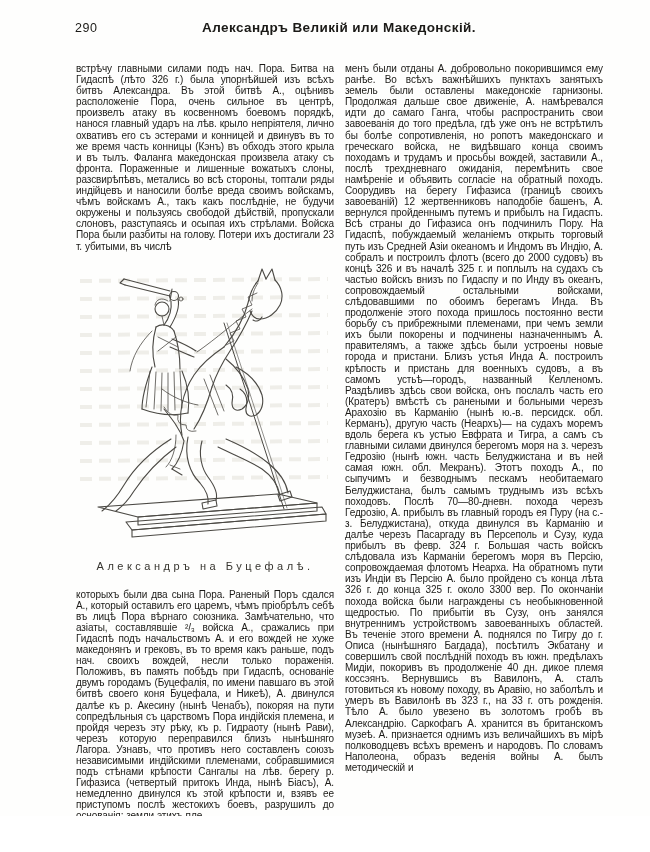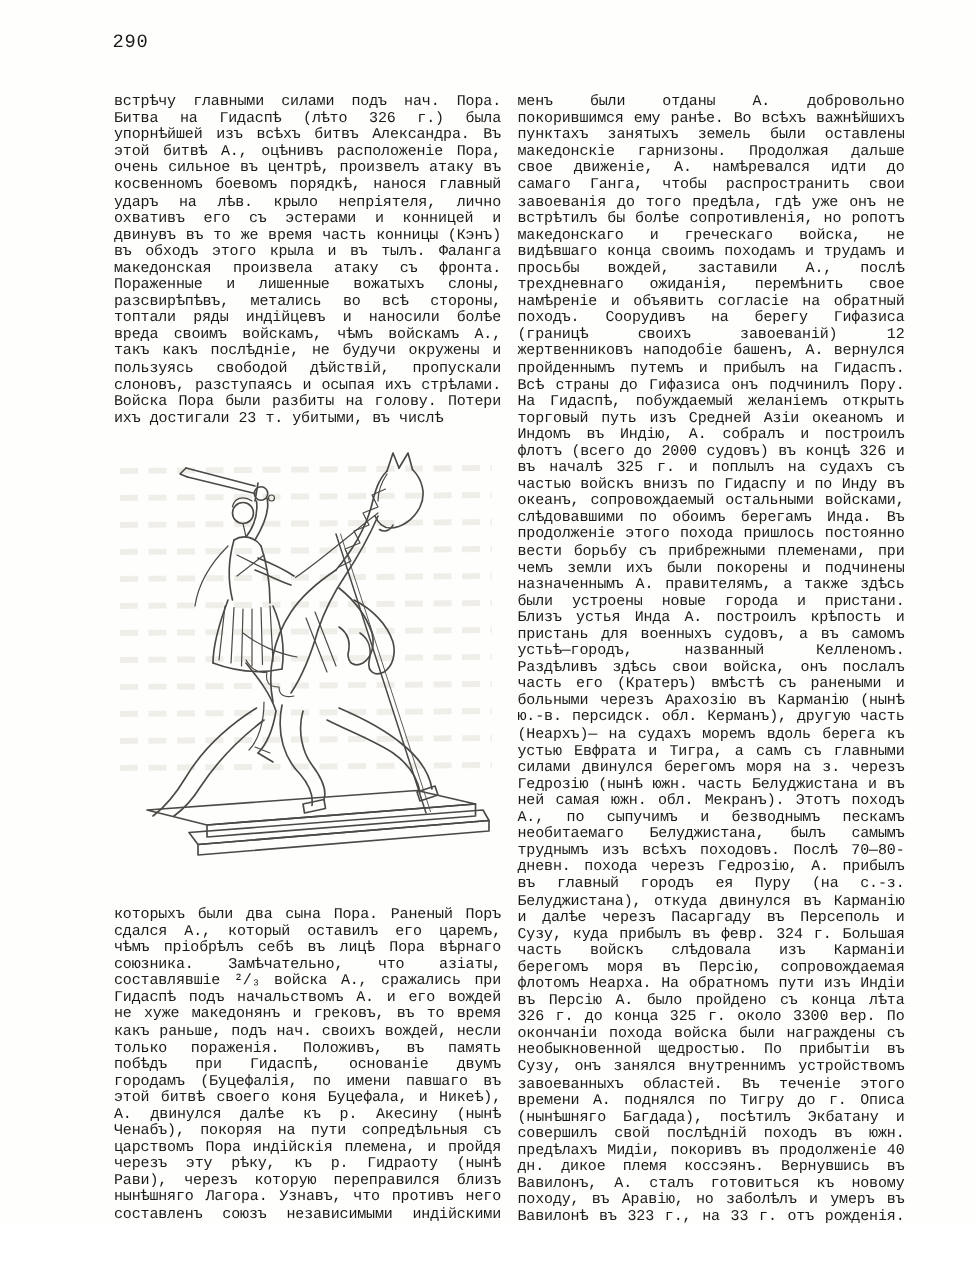--- a/index.html
+++ b/index.html
@@ -1,19 +1,19 @@
 <!DOCTYPE html>
 <html><head>
 <meta charset="utf-8">
 <style>
   html,body { margin:0; padding:0; background:#ffffff; }
   .page {
     position:relative; width:650px; height:816px; overflow:hidden;
     background:#fefefd; color:#1b1a17;
-    font-family:Liberation Mono, monospace;
+    font-family:Liberation Sans, sans-serif;
   }
   .header-row { position:absolute; top:20px; left:75px; width:528px; height:18px; }
   .page-number { position:absolute; left:0; top:1px; font-size:12.5px; letter-spacing:.5px; }
   .running-title {
     margin:0; text-align:center; font-size:13.5px; font-weight:bold; letter-spacing:.4px;
   }
   .columns { position:absolute; top:46px; left:76px; width:527px; display:flex; gap:11px; }
   .col { width:258px; }
   .body-text {
     font-size:10px; line-height:11.1px; text-align:justify; letter-spacing:-0.1px;
@@ -27,20 +27,21 @@
     color:#37352f; white-space:nowrap;
   }
 </style>
 </head>
 <body>
 
 <div class="page">
 
   <div class="header-row">
     <span class="page-number">290</span>
+    <h1 class="running-title">Александръ Великій или Македонскій.</h1>
   </div>
 
   <div class="columns">
 
     <div class="col">
       <div class="body-text">встрѣчу главными силами подъ нач. Пора. Битва на Гидаспѣ (лѣто 326 г.) была упорнѣйшей изъ всѣхъ битвъ Александра. Въ этой битвѣ А., оцѣнивъ расположеніе Пора, очень сильное въ центрѣ, произвелъ атаку въ косвенномъ боевомъ порядкѣ, нанося главный ударъ на лѣв. крыло непріятеля, лично охвативъ его съ эстерами и конницей и двинувъ въ то же время часть конницы (Кэнъ) въ обходъ этого крыла и въ тылъ. Фаланга македонская произвела атаку съ фронта. Пораженные и лишенные вожатыхъ слоны, разсвирѣпѣвъ, метались во всѣ стороны, топтали ряды индійцевъ и наносили болѣе вреда своимъ войскамъ, чѣмъ войскамъ А., такъ какъ послѣдніе, не будучи окружены и пользуясь свободой дѣйствій, пропускали слоновъ, разступаясь и осыпая ихъ стрѣлами. Войска Пора были разбиты на голову. Потери ихъ достигали 23 т. убитыми, въ числѣ</div>
 
       <figure class="engraving">
         <svg viewBox="0 0 258 296" xmlns="http://www.w3.org/2000/svg">
 
@@ -148,20 +149,21 @@
               <path d="M96,210 L106,216"></path>
               <path d="M94,206 L104,210" stroke-width="0.8"></path>
             </g>
 
             <g>
               <path d="M148,64 L208,250" stroke-width="1"></path>
               <path d="M151,64 L211,249" stroke-width="0.6"></path>
             </g>
           </g>
         </svg>
+        <figcaption class="figcaption">Александръ на Буцефалѣ.</figcaption>
       </figure>
 
       <div class="body-text">которыхъ были два сына Пора. Раненый Поръ сдался А., который оставилъ его царемъ, чѣмъ пріобрѣлъ себѣ въ лицѣ Пора вѣрнаго союзника. Замѣчательно, что азіаты, составлявшіе ²/₃ войска А., сражались при Гидаспѣ подъ начальствомъ А. и его вождей не хуже македонянъ и грековъ, въ то время какъ раньше, подъ нач. своихъ вождей, несли только пораженія. Положивъ, въ память побѣдъ при Гидаспѣ, основаніе двумъ городамъ (Буцефалія, по имени павшаго въ этой битвѣ своего коня Буцефала, и Никеѣ), А. двинулся далѣе къ р. Акесину (нынѣ Ченабъ), покоряя на пути сопредѣльныя съ царствомъ Пора индійскія племена, и пройдя черезъ эту рѣку, къ р. Гидраоту (нынѣ Рави), черезъ которую переправился близъ нынѣшняго Лагора. Узнавъ, что противъ него составленъ союзъ независимыми индійскими племенами, собравшимися подъ стѣнами крѣпости Сангалы на лѣв. берегу р. Гифазиса (четвертый притокъ Инда, нынѣ Біасъ), А. немедленно двинулся къ этой крѣпости и, взявъ ее приступомъ послѣ жестокихъ боевъ, разрушилъ до основанія; земли этихъ пле-</div>
     </div>
 
     <div class="col">
       <div class="body-text">менъ были отданы А. добровольно покорившимся ему ранѣе. Во всѣхъ важнѣйшихъ пунктахъ занятыхъ земель были оставлены македонскіе гарнизоны. Продолжая дальше свое движеніе, А. намѣревался идти до самаго Ганга, чтобы распространить свои завоеванія до того предѣла, гдѣ уже онъ не встрѣтилъ бы болѣе сопротивленія, но ропотъ македонскаго и греческаго войска, не видѣвшаго конца своимъ походамъ и трудамъ и просьбы вождей, заставили А., послѣ трехдневнаго ожиданія, перемѣнить свое намѣреніе и объявить согласіе на обратный походъ. Соорудивъ на берегу Гифазиса (границѣ своихъ завоеваній) 12 жертвенниковъ наподобіе башенъ, А. вернулся пройденнымъ путемъ и прибылъ на Гидаспъ. Всѣ страны до Гифазиса онъ подчинилъ Пору. На Гидаспѣ, побуждаемый желаніемъ открыть торговый путь изъ Средней Азіи океаномъ и Индомъ въ Индію, А. собралъ и построилъ флотъ (всего до 2000 судовъ) въ концѣ 326 и въ началѣ 325 г. и поплылъ на судахъ съ частью войскъ внизъ по Гидаспу и по Инду въ океанъ, сопровождаемый остальными войсками, слѣдовавшими по обоимъ берегамъ Инда. Въ продолженіе этого похода пришлось постоянно вести борьбу съ прибрежными племенами, при чемъ земли ихъ были покорены и подчинены назначеннымъ А. правителямъ, а также здѣсь были устроены новые города и пристани. Близъ устья Инда А. построилъ крѣпость и пристань для военныхъ судовъ, а въ самомъ устьѣ—городъ, названный Келленомъ. Раздѣливъ здѣсь свои войска, онъ послалъ часть его (Кратеръ) вмѣстѣ съ ранеными и больными черезъ Арахозію въ Карманію (нынѣ ю.-в. персидск. обл. Керманъ), другую часть (Неархъ)— на судахъ моремъ вдоль берега къ устью Евфрата и Тигра, а самъ съ главными силами двинулся берегомъ моря на з. черезъ Гедрозію (нынѣ южн. часть Белуджистана и въ ней самая южн. обл. Мекранъ). Этотъ походъ А., по сыпучимъ и безводнымъ пескамъ необитаемаго Белуджистана, былъ самымъ труднымъ изъ всѣхъ походовъ. Послѣ 70—80-дневн. похода черезъ Гедрозію, А. прибылъ въ главный городъ ея Пуру (на с.-з. Белуджистана), откуда двинулся въ Карманію и далѣе черезъ Пасаргаду въ Персеполь и Сузу, куда прибылъ въ февр. 324 г. Большая часть войскъ слѣдовала изъ Карманіи берегомъ моря въ Персію, сопровождаемая флотомъ Неарха. На обратномъ пути изъ Индіи въ Персію А. было пройдено съ конца лѣта 326 г. до конца 325 г. около 3300 вер. По окончаніи похода войска были награждены съ необыкновенной щедростью. По прибытіи въ Сузу, онъ занялся внутреннимъ устройствомъ завоеванныхъ областей. Въ теченіе этого времени А. поднялся по Тигру до г. Описа (нынѣшняго Багдада), посѣтилъ Экбатану и совершилъ свой послѣдній походъ въ южн. предѣлахъ Мидіи, покоривъ въ продолженіе 40 дн. дикое племя коссэянъ. Вернувшись въ Вавилонъ, А. сталъ готовиться къ новому походу, въ Аравію, но заболѣлъ и умеръ въ Вавилонѣ въ 323 г., на 33 г. отъ рожденія. Тѣло А. было увезено въ золотомъ гробѣ въ Александрію. Саркофагъ А. хранится въ британскомъ музеѣ. А. признается однимъ изъ величайшихъ въ мірѣ полководцевъ всѣхъ временъ и народовъ. По словамъ Наполеона, образъ веденія войны А. былъ методическій и</div>
     </div>
 
   </div>

